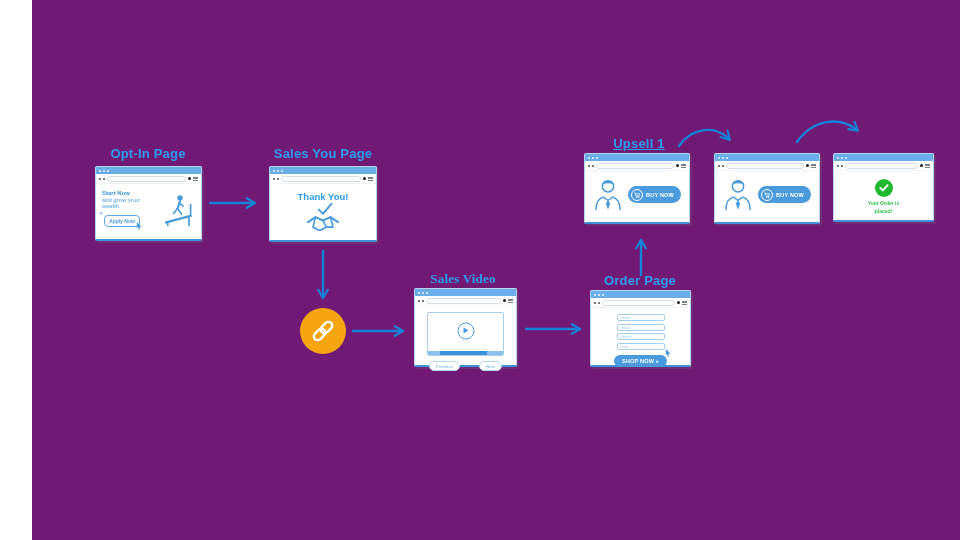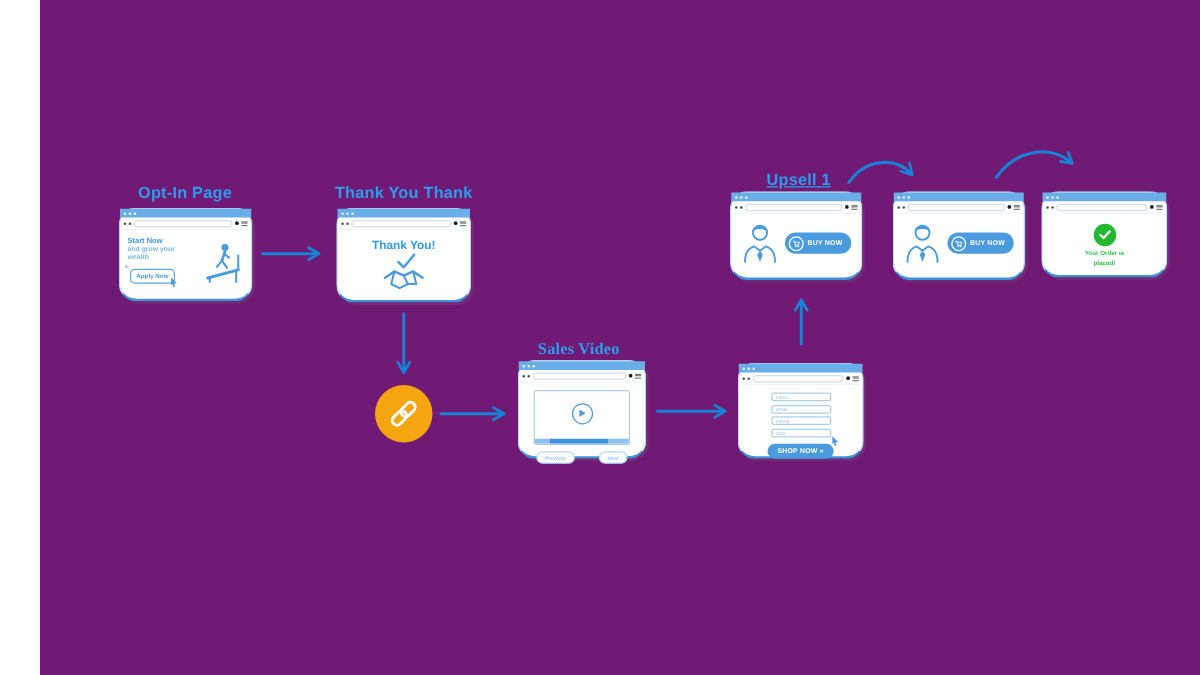--- a/index.html
+++ b/index.html
@@ -2,21 +2,21 @@
 <html><head>
 <meta charset="utf-8">
 <style>
   html,body{margin:0;padding:0;background:#fff;}
   #canvas{position:relative;width:960px;height:540px;background:#701a75;overflow:hidden;
     font-family:"Liberation Sans",sans-serif;margin-left:32px;}
   .node-title{position:absolute;text-align:center;font-weight:bold;font-size:13px;
     color:#2e9cec;letter-spacing:.2px;}
   
   .window{position:absolute;background:#fff;border:1px solid #b3d6f2;
-    border-bottom:2px solid #3e92dc;border-radius:14px;
+    border-bottom:2px solid #3e92dc;border-radius:2px;
     box-shadow:2px 2px 0 rgba(130,130,130,.18);box-sizing:border-box;}
   .titlebar{height:7px;background:#69ade9;display:flex;align-items:center;gap:2px;padding-left:3px;}
   .tdot{width:2px;height:2px;border-radius:50%;background:rgba(255,255,255,.9);}
   .toolbar{height:9px;display:flex;align-items:center;gap:2px;padding:0 3px;border-bottom:1px solid #eef4fa;}
   .navdot{width:2px;height:2px;border-radius:50%;background:#4a4a4a;flex:0 0 auto;}
   .urlbar{flex:1;height:4px;border:1px solid #d9dee4;border-radius:3px;background:#fcfdfe;}
   .pdot{width:3.5px;height:3.5px;border-radius:50%;background:#1d1d1d;flex:0 0 auto;}
   .hamburger{width:5px;height:4px;flex:0 0 auauto;display:flex;flex-direction:column;justify-content:space-between;}
   .hamburger span{display:block;height:1px;background:#7a7f86;}
   .content{position:relative;}
@@ -83,22 +83,23 @@
       <path d="M291 251 L291 297" marker-end="url(#ah)"></path>
       <path d="M321 331 L370 331" marker-end="url(#ah)"></path>
       <path d="M494 329 L547 329" marker-end="url(#ah)"></path>
       <path d="M609 275 L609 241" marker-end="url(#ah)"></path>
       <path d="M647 146 C660 127 684 125 697 139" marker-end="url(#ah)"></path>
       <path d="M765 142 C781 119 808 116 825 130" marker-end="url(#ah)"></path>
     </g>
   </svg>
 
   <div class="node-title" style="left:36px;top:146px;width:160px;">Opt-In Page</div>
-  <div class="node-title" style="left:211px;top:146px;width:160px;">Thank You Thank</div>
+  <div class="node-title" style="left:211px;top:146px;width:160px;">Sales You Page</div>
   <div class="node-title" style="left:351px;top:271px;width:160px;font-family:Liberation Serif, serif;">Sales Video</div>
+  <div class="node-title" style="left:528px;top:273px;width:160px;">Order Page</div>
   <div class="node-title" style="left:527px;top:136px;width:160px;text-decoration:underline;">Upsell 1</div>
 
   <div class="window" style="left:63px;top:166px;width:107px;height:75px;">
     <div class="titlebar">
         <span class="tdot"></span>
         <span class="tdot"></span>
         <span class="tdot"></span>
       </div>
     <div class="toolbar">
       <span class="navdot"></span>

